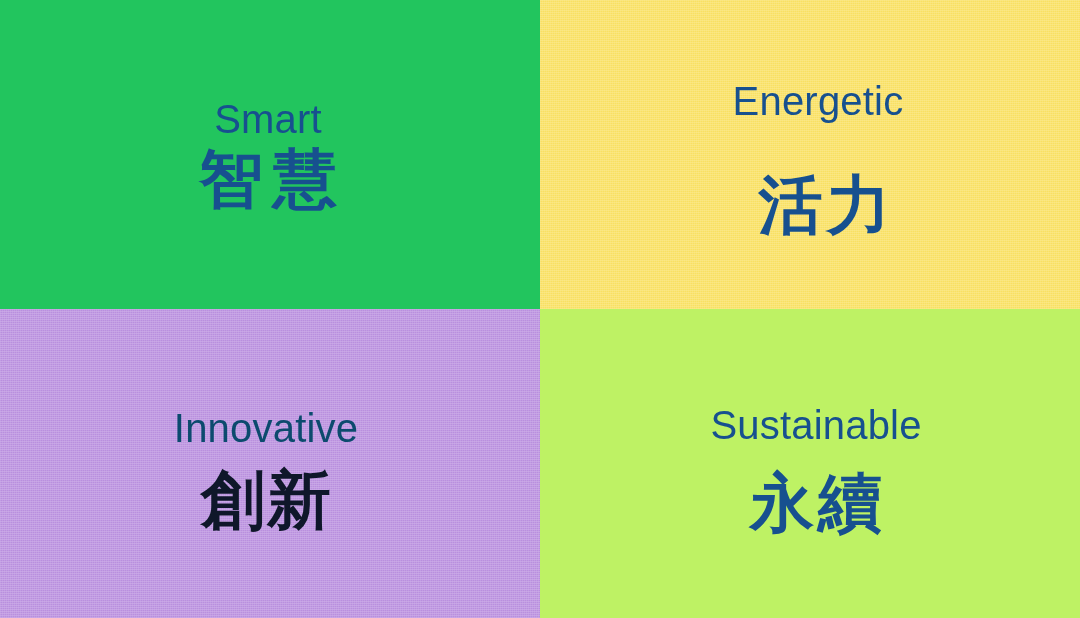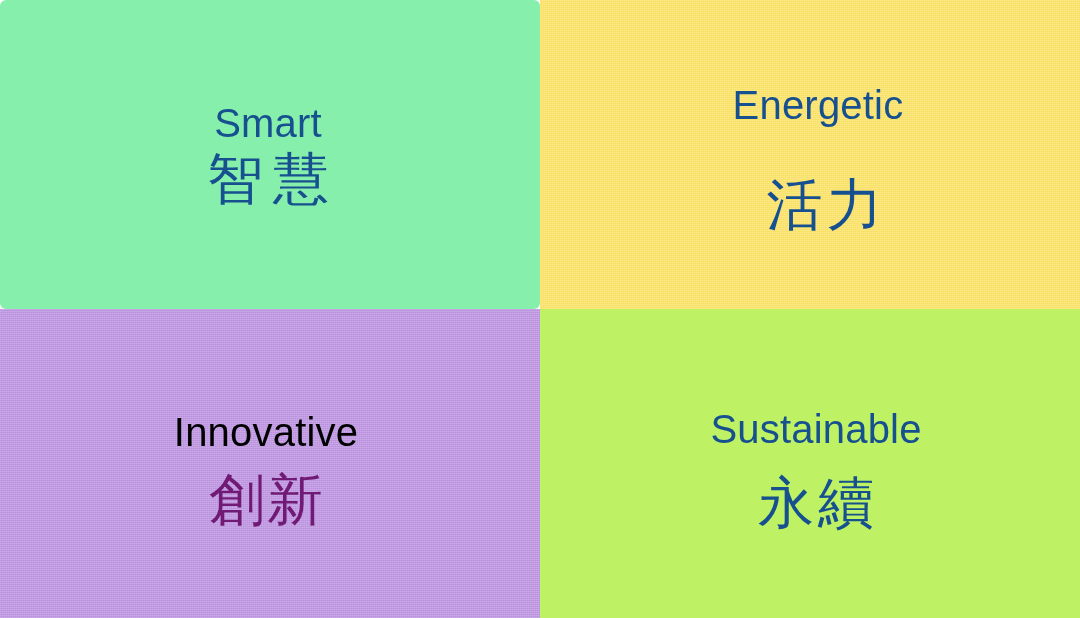--- a/index.html
+++ b/index.html
@@ -55,22 +55,22 @@
     line-height: 1;
   }
   .label-en {
     font-size: 40px;
     font-weight: 500;
     letter-spacing: 0.2px;
     line-height: 1.05;
     white-space: nowrap;
   }
   .label-cjk {
-    font-size: 56px;
-    font-weight: 400;
+    font-size: 64px;
+    font-weight: 700;
     letter-spacing: 2px;
     line-height: 1.12;
     margin-top: 4px;
     white-space: nowrap;
   }
   
   #q-smart       .text-stack { transform: translate(-2px, 2px); }
   #q-energetic   .text-stack { transform: translate(8px, 6px); gap: 44px; }
   #q-innovative  .text-stack { transform: translate(-4px, 8px); }
   #q-sustainable .text-stack { transform: translate(6px, 8px); }
@@ -78,38 +78,38 @@
   #q-smart       .label-cjk { letter-spacing: 10px; padding-left: 10px; }
   #q-energetic   .label-cjk { letter-spacing: 4px;  padding-left: 4px; }
   #q-innovative  .label-cjk { letter-spacing: 2px;  padding-left: 2px; }
   #q-sustainable .label-cjk { letter-spacing: 4px;  padding-left: 4px; margin-top: 22px; }
 </style>
 </head>
 <body>
 
 <div id="grid-root" style="width: 1080px; height: 618px; grid-template-columns: 540px 540px; grid-template-rows: 309px 309px;">
 
-  <div class="quadrant" id="q-smart" style="background-color: #86efac; border-radius: 6px;">
+  <div class="quadrant" id="q-smart" style="background-color: #22c55e;">
     <div class="text-stack">
       <span class="label-en" style="color: rgb(23, 80, 143);">Smart</span>
       <span class="label-cjk" style="color: rgb(23, 80, 143);">智慧</span>
     </div>
   </div>
 
   <div class="quadrant textured" id="q-energetic" style="background-color: rgb(249, 224, 97);">
     <div class="text-stack">
       <span class="label-en" style="color: rgb(23, 80, 143);">Energetic</span>
       <span class="label-cjk" style="color: rgb(23, 80, 143); margin-left: 13px;">活力</span>
     </div>
   </div>
 
   <div class="quadrant textured" id="q-innovative" style="background-color: rgb(185, 143, 222);">
     <div class="text-stack">
-      <span class="label-en" style="color: #000000;">Innovative</span>
-      <span class="label-cjk" style="color: #701a75; margin-top: 16px;">創新</span>
+      <span class="label-en" style="color: #0c4a6e;">Innovative</span>
+      <span class="label-cjk" style="color: #0f172a; margin-top: 16px;">創新</span>
     </div>
   </div>
 
   <div class="quadrant" id="q-sustainable" style="background-color: #bef264;">
     <div class="text-stack">
       <span class="label-en" style="color: rgb(23, 80, 143);">Sustainable</span>
       <span class="label-cjk" style="color: rgb(23, 80, 143);">永續</span>
     </div>
   </div>
 

